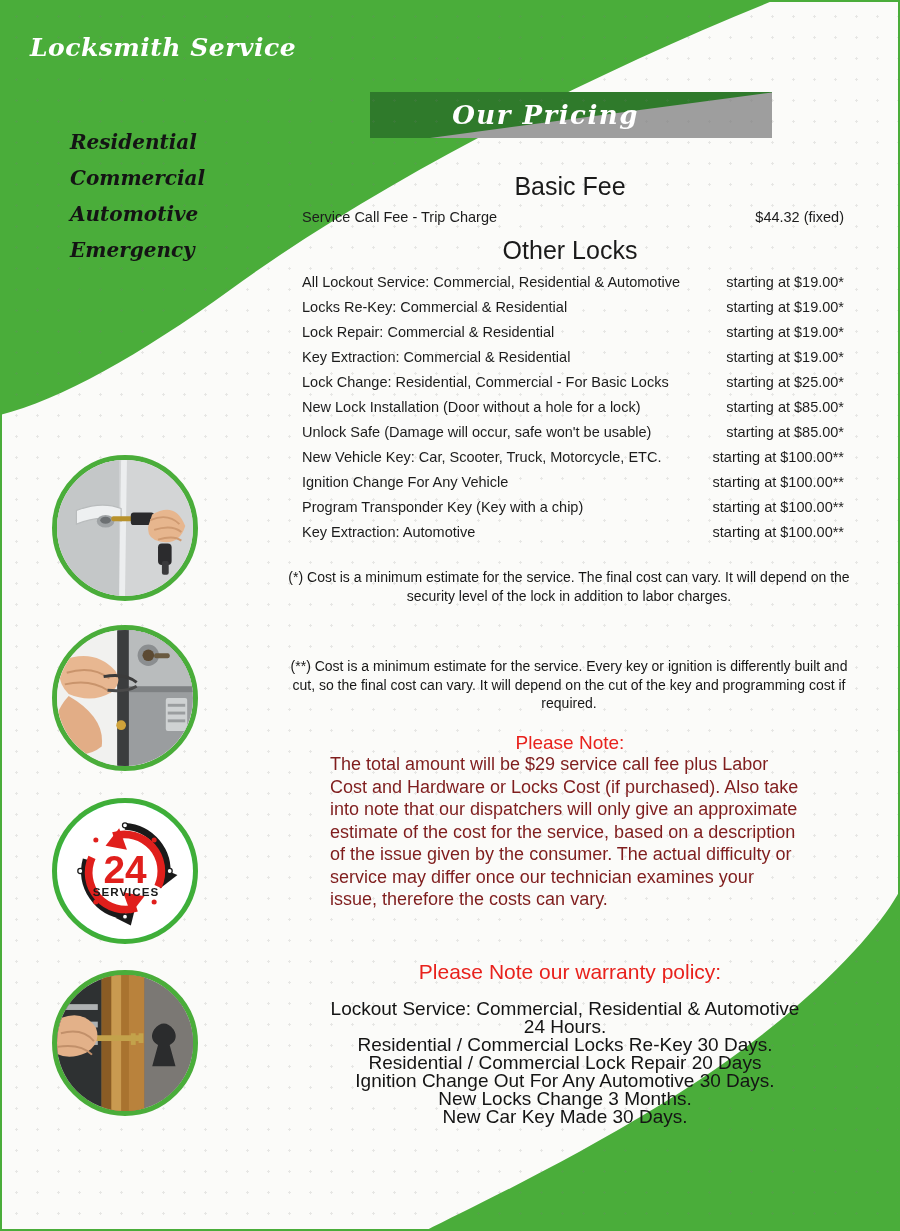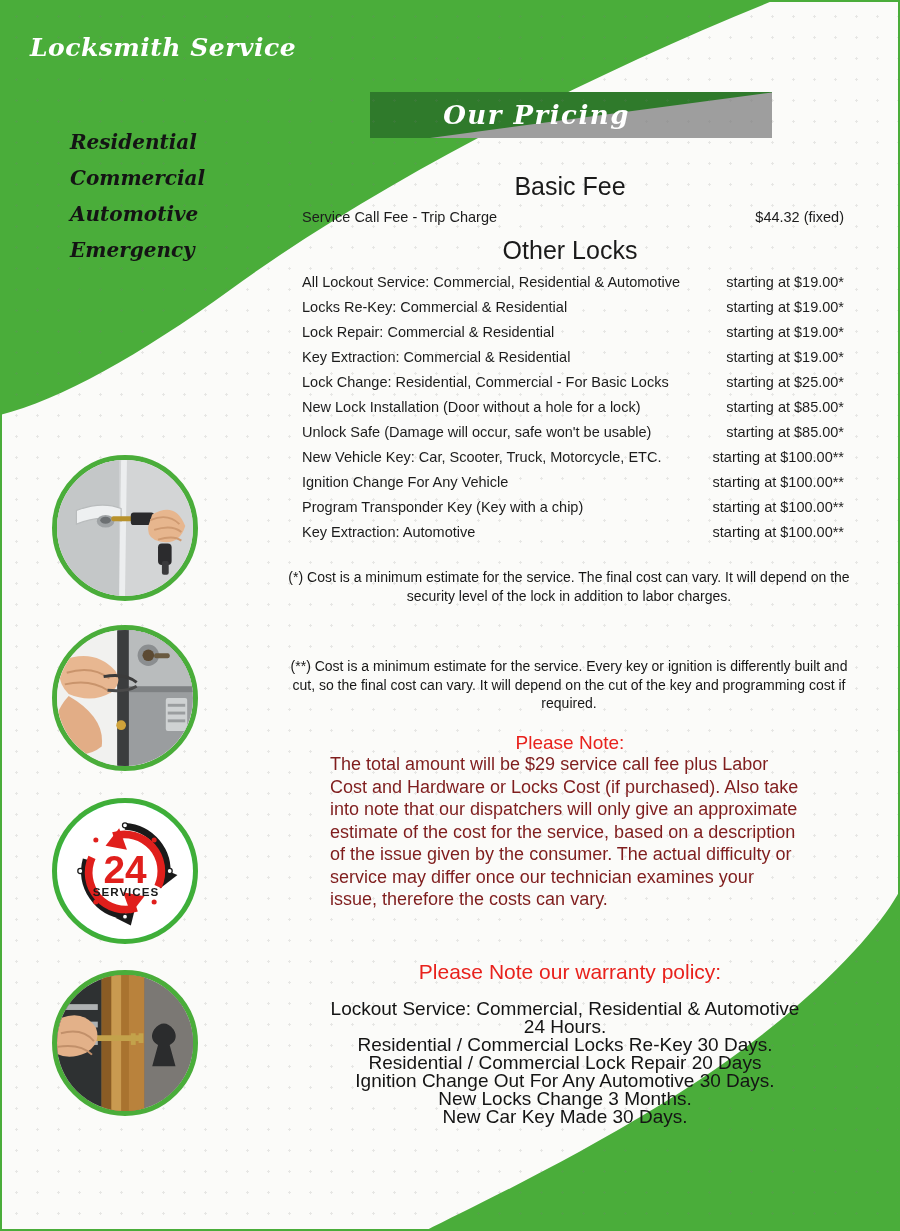--- a/index.html
+++ b/index.html
@@ -101,20 +101,21 @@
     line-height: 46px;
     text-align: center;
     z-index: 10;
     color: #ffffff;
     font-family: "DejaVu Serif", serif;
     font-style: italic;
     font-weight: bold;
     font-size: 26px;
     letter-spacing: 1.5px;
     white-space: nowrap;
+    padding-left: 9px;
   }
 
   
   #content {
     position: absolute;
     left: 0; top: 0;
     width: 900px;
     z-index: 10;
   }
 

